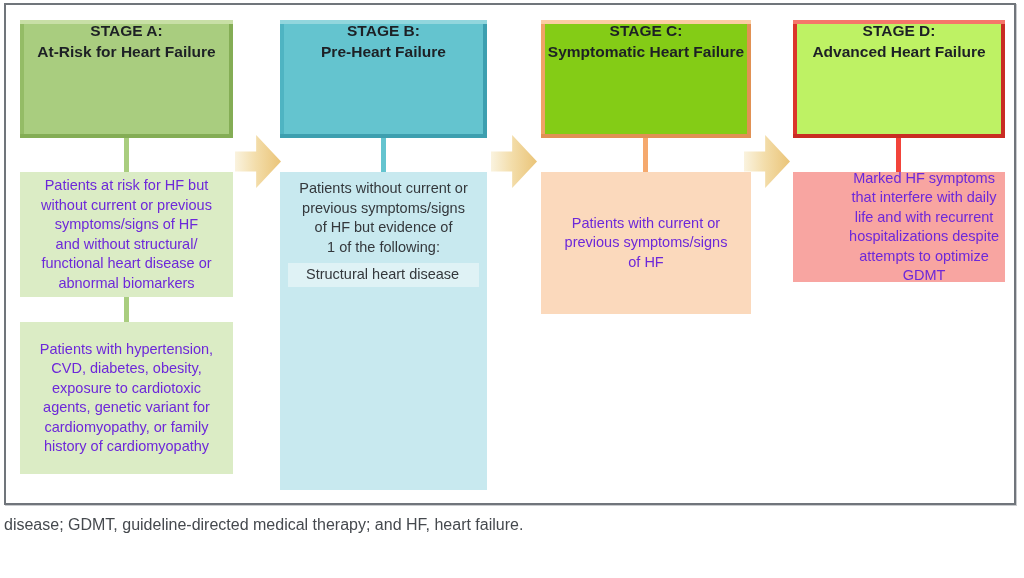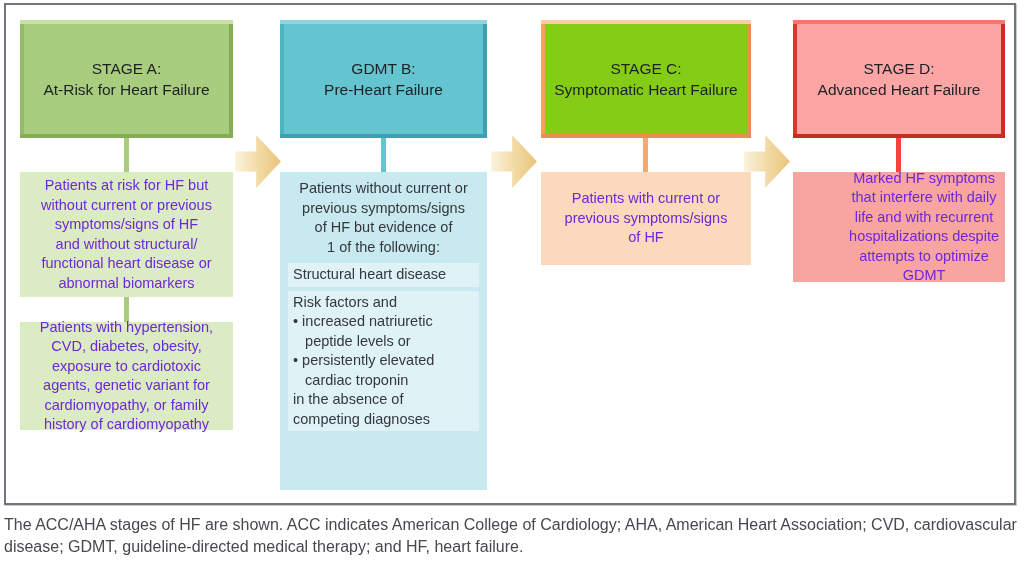--- a/index.html
+++ b/index.html
@@ -13,63 +13,63 @@
     box-shadow:1px 1px 0 #c9cbce;
   }
   
   .col-a { left:20px;  width:213px; }
   .col-b { left:280px; width:207px; }
   .col-c { left:541px; width:210px; }
   .col-d { left:793px; width:212px; }
 
   .hdr {
     position:absolute; top:20px; height:118px; box-sizing:border-box;
-    display:flex; align-items:center; justify-content:center; text-align:center;
-    font-weight:normal; font-size:15.5px; line-height:21px; color:#1d2025;
+    display:flex; align-items:flex-start; justify-content:center; text-align:center;
+    font-weight:bold; font-size:15.5px; line-height:21px; color:#1d2025;
     white-space:pre-line;
   }
   .hdr-a { background:#a9cd7f;
     box-shadow:inset 0 4px 0 #c8dfa6, inset 0 -4px 0 #84ad55, inset 4px 0 0 #94bc66, inset -4px 0 0 #84ad55; }
   .hdr-b { background:#64c4cf;
     box-shadow:inset 0 4px 0 #92d6dd, inset 0 -4px 0 #3d9faf, inset 4px 0 0 #4fb4c2, inset -4px 0 0 #3d9faf; }
   .hdr-c { background:#84cc16;
     box-shadow:inset 0 4px 0 #fbcda2, inset 0 -4px 0 #e19154, inset 4px 0 0 #efa367, inset -4px 0 0 #e19154; }
-  .hdr-d { background:#fca5a5;
+  .hdr-d { background:#bef264;
     box-shadow:inset 0 4px 0 #f5766a, inset 0 -4px 0 #c92c23, inset 4px 0 0 #dc352b, inset -4px 0 0 #c92c23; }
 
   .conn { position:absolute; width:5px; top:138px; height:34px; }
   .conn-a { left:124px; background:#a9cd7f; }
   .conn-a2 { left:124px; top:297px; height:25px; background:#a9cd7f; }
   .conn-b { left:381px; background:#64c4cf; }
   .conn-c { left:643px; background:#f5a96e; }
   .conn-d { left:896px; background:#f2443a; }
 
   .desc {
     position:absolute; box-sizing:border-box;
     display:flex; align-items:center; justify-content:center; text-align:center;
     font-size:14.5px; line-height:19.5px; color:#6d28d9; white-space:pre-line;
     padding:4px 6px;
   }
   .desc-a  { background:#dbecc5; }
   .desc-a1 { top:172px; height:125px; }
-  .desc-a2 { top:322px; height:108px; }
-  .desc-c  { top:172px; height:93px; background:#fbd9bc; }
+  .desc-a2 { top:322px; height:152px; }
+  .desc-c  { top:172px; height:142px; background:#fbd9bc; }
   .desc-d  { top:172px; height:110px; background:#f8a5a1;justify-content:flex-end; }
 
   .b-outer {
     position:absolute; top:172px; height:318px; box-sizing:border-box;
     background:#c8e9ef; padding:6px 8px; display:flex; flex-direction:column; gap:4px;
   }
   .b-intro {
     text-align:center; white-space:pre-line; font-size:14.5px; line-height:19.5px;
     color:#34383c; padding:1px 0 2px;
   }
   .b-sub {
     background:#dff2f5; text-align:left; font-size:14.5px; line-height:19.5px;
-    color:#34383c; padding:2px 5px; white-space:pre-wrap;
+    color:#34383c; padding:2px 18px; white-space:pre-wrap;
   }
 
   .arrow {
     position:absolute; top:135px; width:46px; height:53px;
     background:linear-gradient(90deg,#faf3df 0%, #f3ddaa 45%, #eac478 100%);
     clip-path:polygon(0 31%, 46% 31%, 46% 0, 100% 50%, 46% 100%, 46% 69%, 0 69%);
   }
   .arrow-1 { left:235px; }
   .arrow-2 { left:491px; }
   .arrow-3 { left:744px; }
@@ -105,37 +105,30 @@
 CVD, diabetes, obesity,
 exposure to cardiotoxic
 agents, genetic variant for
 cardiomyopathy, or family
 history of cardiomyopathy</span>
   </div>
 
   <div class="arrow arrow-1"></div>
 
   <div class="hdr hdr-b col-b">
-    <span>GDMT B:
+    <span>STAGE B:
 Pre-Heart Failure</span>
   </div>
   <div class="conn conn-b"></div>
   <div class="b-outer col-b">
     <div class="b-intro">Patients without current or
 previous symptoms/signs
 of HF but evidence of
 1 of the following:</div>
     <div class="b-sub">Structural heart disease</div>
-    <div class="b-sub">Risk factors and
-• increased natriuretic
-   peptide levels or
-• persistently elevated
-   cardiac troponin
-in the absence of
-competing diagnoses</div>
   </div>
 
   <div class="arrow arrow-2"></div>
 
   <div class="hdr hdr-c col-c">
     <span>STAGE C:
 Symptomatic Heart Failure</span>
   </div>
   <div class="conn conn-c"></div>
   <div class="desc desc-c col-c">
@@ -154,17 +147,16 @@
   <div class="desc desc-d col-d">
     <span>Marked HF symptoms
 that interfere with daily
 life and with recurrent
 hospitalizations despite
 attempts to optimize
 GDMT</span>
   </div>
 
   <div class="caption">
-    <div class="cap-body">The ACC/AHA stages of HF are shown. ACC indicates American College of Cardiology; AHA, American Heart Association; CVD, cardiovascular</div>
     <div class="cap-body">disease; GDMT, guideline-directed medical therapy; and HF, heart failure.</div>
   </div>
 
 </div>
 
 </body></html>

